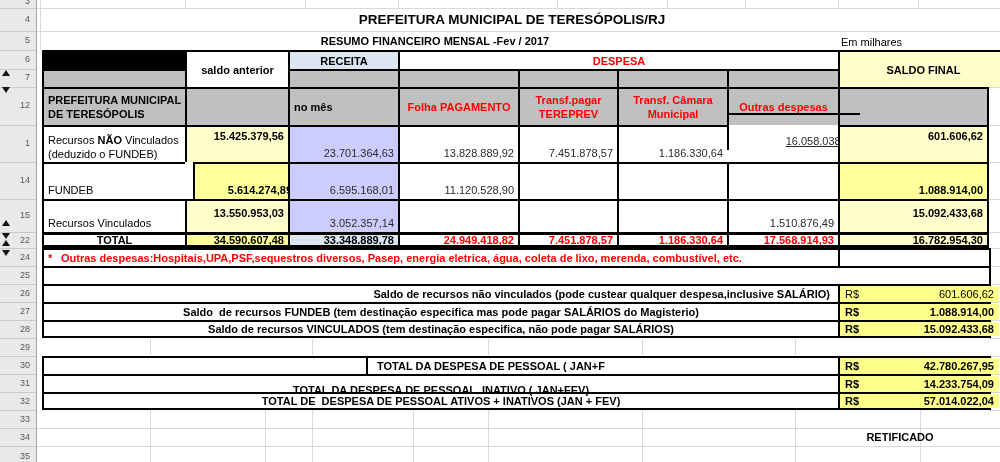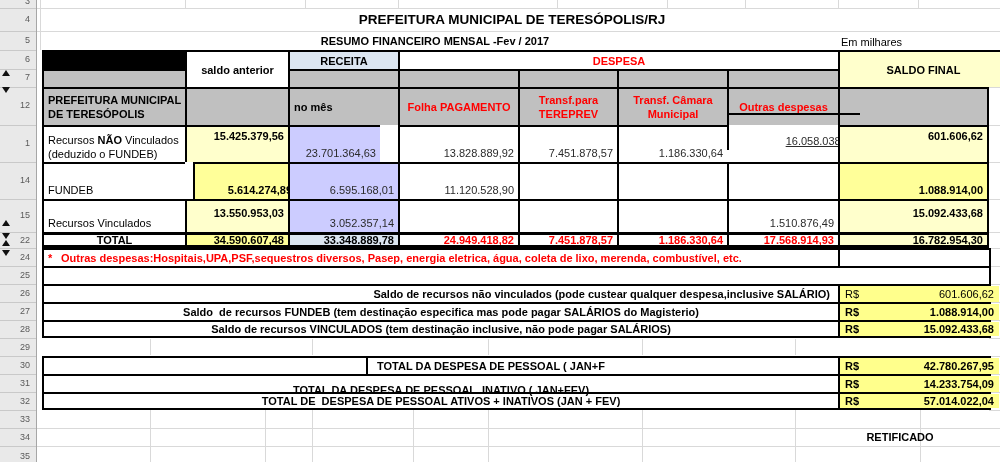--- a/index.html
+++ b/index.html
@@ -167,35 +167,35 @@
   <div class="cell blue b hc vm" style="left:288px;top:50px;width:110px;height:19px;">RECEITA</div>
   <div class="cell gray" style="left:288px;top:69px;width:110px;height:18px;"></div>
   <div class="cell gray b hl vm" style="left:288px;top:87px;width:110px;height:38px;">no mês</div>
 
   <div class="cell b red hc vm" style="left:398px;top:50px;width:440px;height:19px;">DESPESA</div>
   <div class="cell gray" style="left:398px;top:69px;width:120px;height:18px;"></div>
   <div class="cell gray" style="left:518px;top:69px;width:99px;height:18px;"></div>
   <div class="cell gray" style="left:617px;top:69px;width:110px;height:18px;"></div>
   <div class="cell gray" style="left:727px;top:69px;width:111px;height:18px;"></div>
   <div class="cell gray b red hc vm" style="left:398px;top:87px;width:120px;height:38px;">Folha PAGAMENTO</div>
-  <div class="cell gray b red hc vm" style="left:518px;top:87px;width:99px;height:38px;line-height:1.3;">Transf.para TEREPREV</div>
+  <div class="cell gray b red hc vm" style="left:518px;top:87px;width:99px;height:38px;line-height:1.3;">Transf.pagar TEREPREV</div>
   <div class="cell gray b red hc vm" style="left:617px;top:87px;width:110px;height:38px;line-height:1.3;">Transf. Câmara Municipal</div>
   <div class="cell gray b red hc vm" style="left:727px;top:87px;width:111px;height:38px;">Outras despesas</div>
 
   <div class="cell py b hc vm bR" style="left:838px;top:50px;width:171px;height:37px;">SALDO FINAL</div>
   <div class="cell gray bR" style="left:838px;top:87px;width:151px;height:38px;"></div>
 
   <div class="cell hl vm" style="left:42px;top:125px;width:143px;height:37px;display:block;padding-top:6px;">
     <div style="line-height:1.3;">
       <span>Recursos </span><span class="b">NÃO</span><span> Vinculados</span><br>
       <span>(deduzido o FUNDEB)</span>
     </div>
   </div>
   <div class="cell py b hr vt" style="left:185px;top:125px;width:103px;height:37px;">15.425.379,56</div>
-  <div class="cell lav hr vb num" style="left:288px;top:125px;width:92px;height:37px;">23.701.364,63</div>
+  <div class="cell lav hr vb num" style="left:288px;top:125px;width:110px;height:37px;">23.701.364,63</div>
   <div class="cell hr vb num" style="left:398px;top:125px;width:120px;height:37px;">13.828.889,92</div>
   <div class="cell hr vb num" style="left:518px;top:125px;width:99px;height:37px;">7.451.878,57</div>
   <div class="cell hr vb num" style="left:617px;top:125px;width:110px;height:37px;">1.186.330,64</div>
   <div class="cell hr vb num" style="left:727px;top:113px;width:133px;height:37px;text-decoration:underline;">16.058.038,44</div>
   <div class="cell py b hr vt bR" style="left:838px;top:125px;width:151px;height:37px;">601.606,62</div>
 
   <div class="cell hl vb" style="left:42px;top:162px;width:143px;height:37px;">FUNDEB</div>
   <div class="cell my b hr vb" style="left:185px;top:162px;width:103px;height:37px;margin-left:8px;">5.614.274,89</div>
   <div class="cell lav hr vb num" style="left:288px;top:162px;width:110px;height:37px;">6.595.168,01</div>
   <div class="cell hr vb num" style="left:398px;top:162px;width:120px;height:37px;">11.120.528,90</div>
@@ -240,21 +240,21 @@
       <span>R$</span>
       <span>601.606,62</span>
     </div>
 
     <div class="blabel pre" style="left:0;top:54px;width:794px;height:16px;justify-content:center;border-radius:6px;">Saldo  de recursos FUNDEB (tem destinação especifica mas pode pagar SALÁRIOS do Magisterio)</div>
     <div class="money b" style="left:796px;top:54px;width:149px;height:16px;">
       <span>R$</span>
       <span>1.088.914,00</span>
     </div>
 
-    <div class="blabel" style="left:0;top:71px;width:794px;height:15px;justify-content:center;">Saldo de recursos VINCULADOS (tem destinação inclusive, não pode pagar SALÁRIOS)</div>
+    <div class="blabel" style="left:0;top:71px;width:794px;height:15px;justify-content:center;">Saldo de recursos VINCULADOS (tem destinação especifica, não pode pagar SALÁRIOS)</div>
     <div class="money b" style="left:796px;top:72px;width:149px;height:14px;">
       <span>R$</span>
       <span>15.092.433,68</span>
     </div>
   </div>
 
   <div class="block" style="left:42px;top:356px;width:949px;height:54px;">
     <div class="hdiv" style="top:16px;"></div>
     <div class="hdiv" style="top:34px;"></div>
     <div class="vdiv" style="left:794px;top:0;height:50px;"></div>

